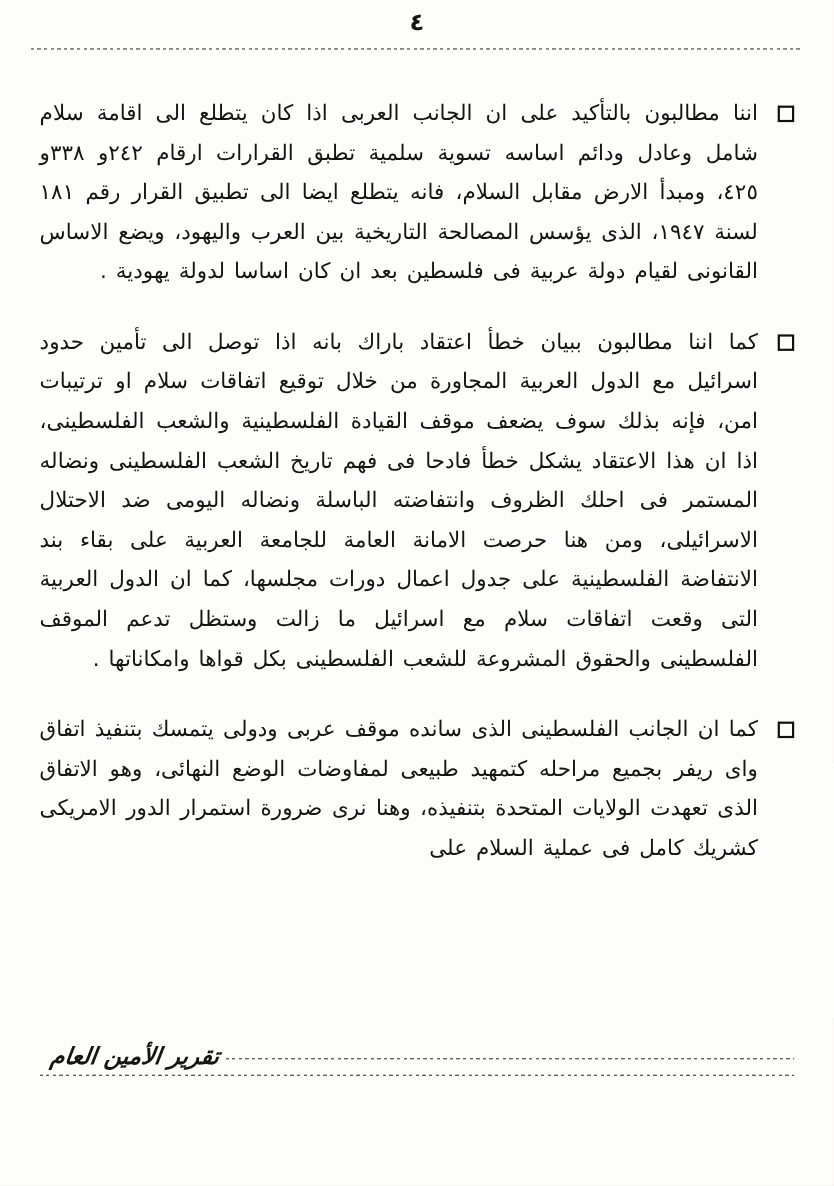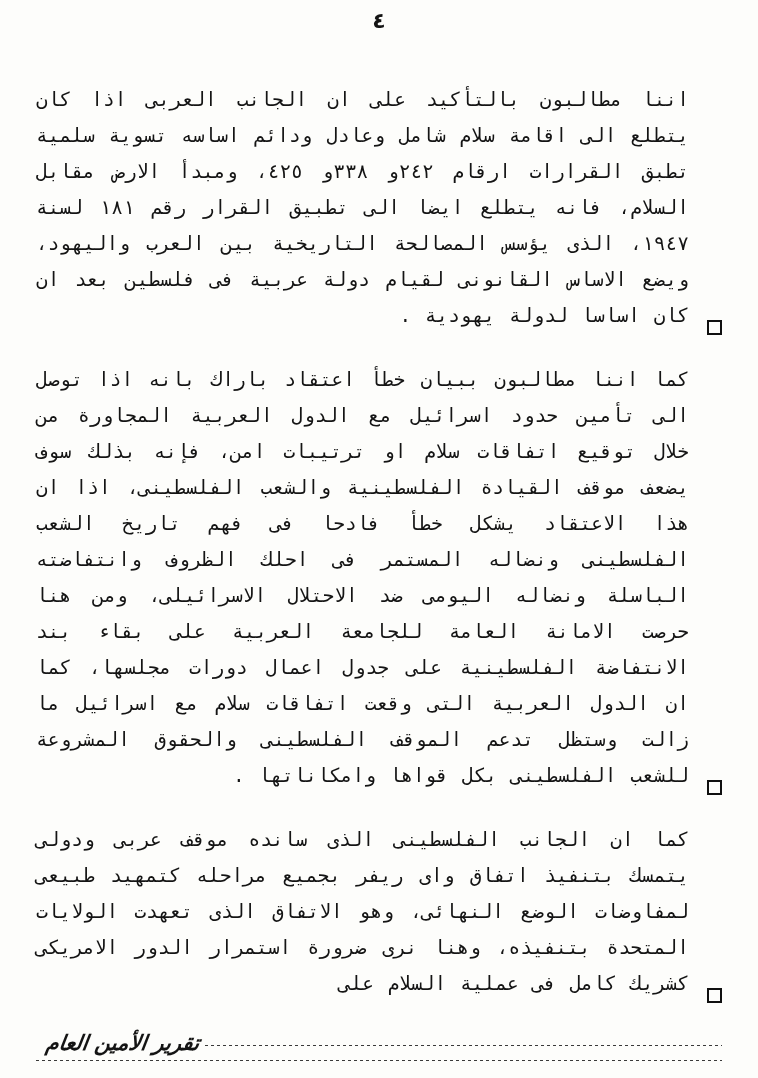--- a/index.html
+++ b/index.html
@@ -36,23 +36,22 @@
   }
   .rule-top {
     margin: 10px 28px 0 28px;
   }
   .content {
     padding: 40px 36px 0 36px;
     flex: 0 0 auto;
   }
   .para {
     display: flex;
-    align-items: flex-end;
+    align-items: flex-start;
     margin-bottom: 28px;
-    font-family: Liberation Mono, monospace;
   }
   .bullet {
     flex: 0 0 auto;
     width: 11px;
     height: 11px;
     border: 2.5px solid #101010;
     margin-top: 11px;
     margin-left: 18px;
     background: #fdfdfb;
   }

